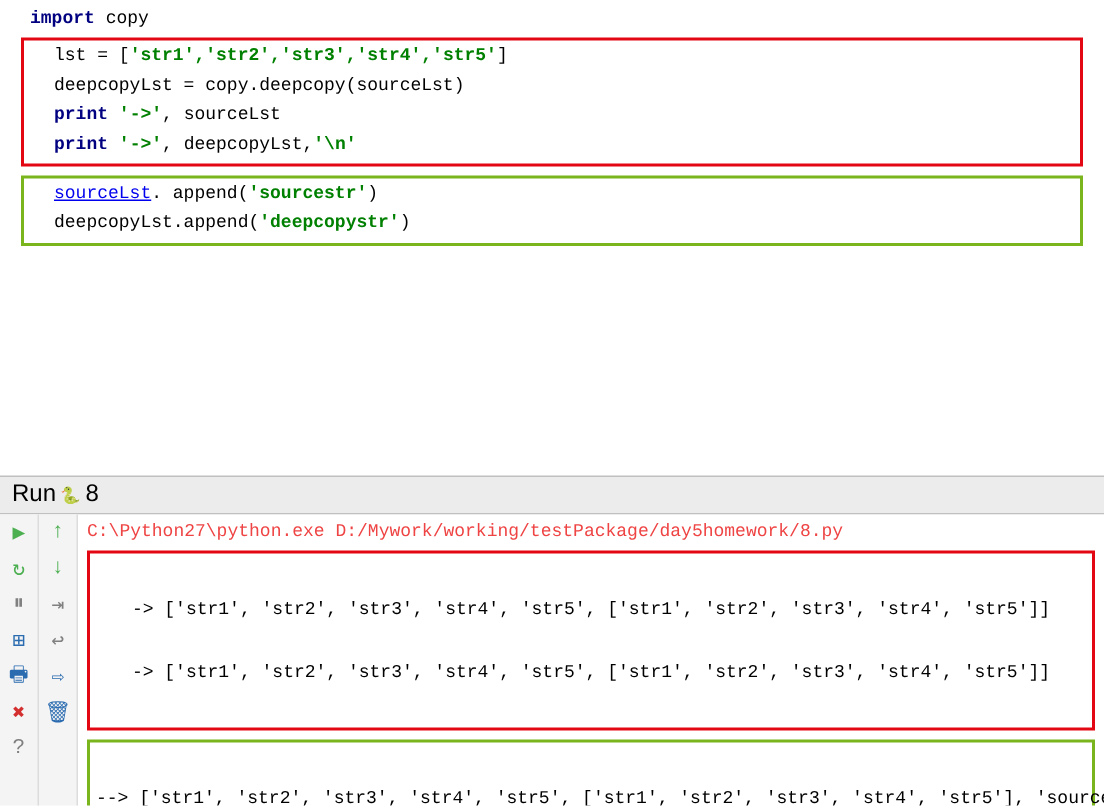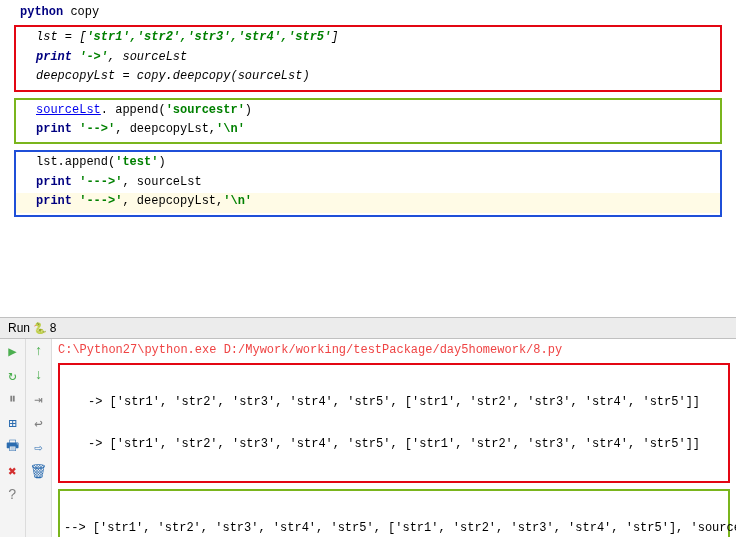--- a/index.html
+++ b/index.html
@@ -20,30 +20,30 @@
   }
   .line {
     padding: 0 0 2px 20px;
     line-height: 1.45;
     white-space: pre;
   }
   .kw { color: #000080; font-weight: bold; }
   .str { color: #008000; font-weight: bold; }
   .link { color: #0000ee; text-decoration: underline; }
   .box { border: 2px solid; margin: 2px 14px 6px 14px; padding: 2px 0; }
-  .box-red   { border-color: #e30613; font-style: italic; }
+  .box-red   { border-color: #e30613; }
   .box-green { border-color: #7ab51d; }
   .box-blue  { border-color: #1f4fd8; }
   .hl { background: #fffbe6; }
   .run-header {
     background: #ececec;
     border-bottom: 1px solid #c0c0c0;
     padding: 3px 8px;
     font-family: "Segoe UI", Arial, sans-serif;
-    font-size: 12px;
+    font-size: 16px;
     display: flex;
     align-items: center;
     gap: 3px;
   }
   .py-icon::before { content:"🐍"; font-size:11px; }
   .console-area {
     display: flex;
     height: 200px;
     background: #ffffff;
   }
@@ -67,38 +67,34 @@
   }
   .cmd { color: #ef4444; padding-bottom: 4px; }
   .outbox { border: 2px solid; padding: 2px 4px; margin: 2px 0 6px 0; white-space: pre; text-align: center; }
   .ob-red   { border-color: #e30613; }
   .ob-green { border-color: #7ab51d; }
 </style>
 </head>
 <body>
 
 <div class="editor">
-  <div class="line"><span class="kw">python</span><span> copy</span></div>
+  <div class="line"><span class="kw">import</span><span> copy</span></div>
 
   <div class="box box-red">
     <div class="line"><span>lst = [</span><span class="str">'str1','str2','str3','str4','str5'</span><span>]</span></div>
+    <div class="line"><span>deepcopyLst = copy.deepcopy(sourceLst)</span></div>
     <div class="line"><span class="kw">print </span><span class="str">'-&gt;'</span><span>, sourceLst</span></div>
-    <div class="line"><span>deepcopyLst = copy.deepcopy(sourceLst)</span></div>
+    <div class="line"><span class="kw">print </span><span class="str">'-&gt;'</span><span>, deepcopyLst,</span><span class="str">'\n'</span></div>
   </div>
 
   <div class="box box-green">
     <div class="line"><span class="link">sourceLst</span><span>. append(</span><span class="str">'sourcestr'</span><span>)</span></div>
-    <div class="line"><span class="kw">print </span><span class="str">'--&gt;'</span><span>, deepcopyLst,</span><span class="str">'\n'</span></div>
+    <div class="line"><span>deepcopyLst.append(</span><span class="str">'deepcopystr'</span><span>)</span></div>
   </div>
 
-  <div class="box box-blue">
-    <div class="line"><span>lst.append(</span><span class="str">'test'</span><span>)</span></div>
-    <div class="line"><span class="kw">print </span><span class="str">'---&gt;'</span><span>, sourceLst</span></div>
-    <div class="line hl"><span class="kw">print </span><span class="str">'---&gt;'</span><span>, deepcopyLst,</span><span class="str">'\n'</span></div>
-  </div>
 </div>
 
 <div class="run-header">
   <span>Run</span>
   <span class="py-icon"></span>
   <span>8</span>
 </div>
 
 <div class="console-area">
   <div class="tool-col">

